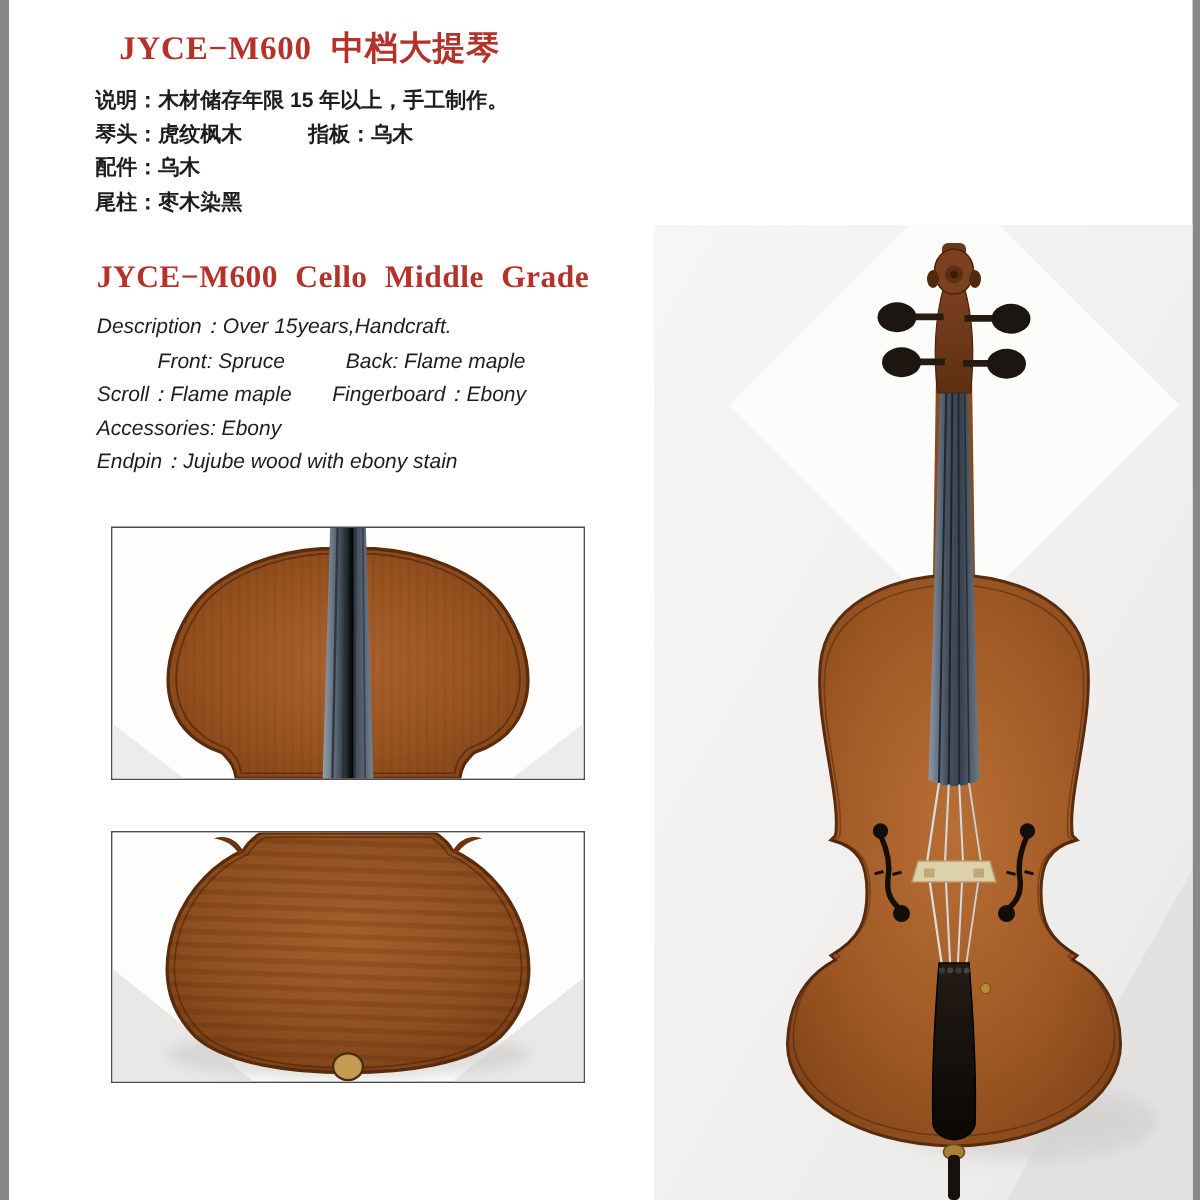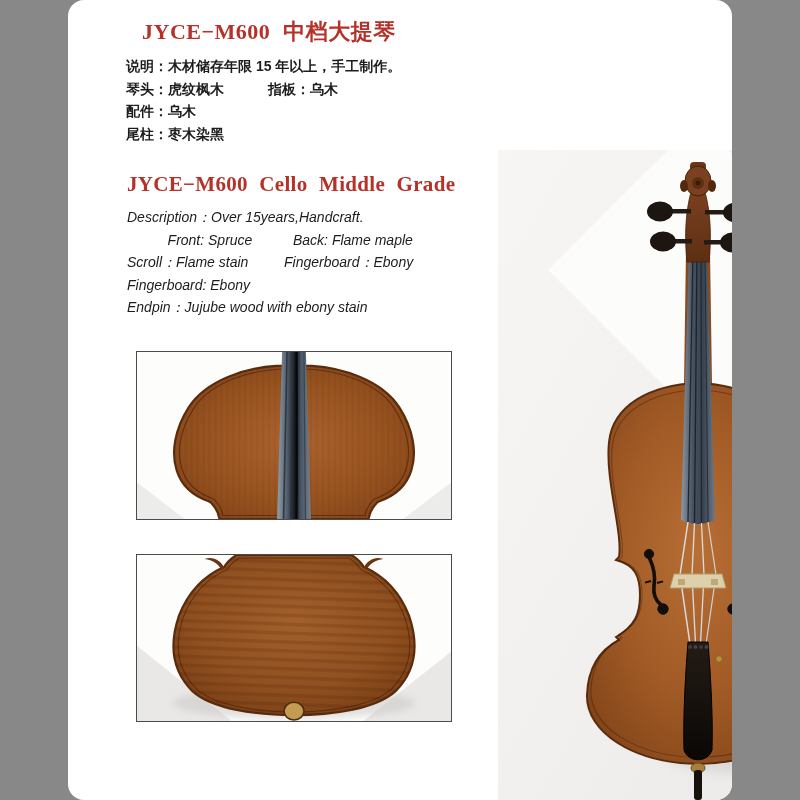--- a/index.html
+++ b/index.html
@@ -2,23 +2,23 @@
 <html style="--accent-red: #b5322a; --text: #1d1d1d; --page-bg: #ffffff;"><head>
 <meta charset="utf-8">
 <style>
   :root{
     --accent-red:#b5322a;
     --text:#1d1d1d;
     --page-bg:#ffffff;
   }
   html,body{margin:0;padding:0;background:#888;}
   .canvas{
-    position:relative;width:664px;height:800px;margin:0 auto;
+    position:relative;width:789px;height:800px;margin:0 auto;
     background:var(--page-bg);overflow:hidden;
-    font-family:"Liberation Sans", sans-serif;color:var(--text);border-radius:16px;
+    font-family:"Liberation Sans", sans-serif;color:var(--text);
   }
   .cn-title{
     position:absolute;left:74px;top:17px;
     font-family:"Liberation Serif", serif;font-weight:bold;
     font-size:22px;color:var(--accent-red);word-spacing:7px;letter-spacing:0.5px;
     white-space:nowrap;
   }
   .en-title{
     position:absolute;left:59px;top:172px;
     font-family:"Liberation Serif", serif;font-weight:bold;
@@ -68,25 +68,25 @@
 
   <div class="specs specs-en">
     <div class="spec-row r1">
         <span class="c1">Description：Over 15years,Handcraft.</span>
       </div>
     <div class="spec-row r2">
         <span class="c1">Front: Spruce</span>
         <span class="c2">Back: Flame maple</span>
       </div>
     <div class="spec-row r3">
-        <span class="c1">Scroll：Flame stain</span>
+        <span class="c1">Scroll：Flame maple</span>
         <span class="c2">Fingerboard：Ebony</span>
       </div>
     <div class="spec-row r4">
-        <span class="c1">Fingerboard: Ebony</span>
+        <span class="c1">Accessories: Ebony</span>
       </div>
     <div class="spec-row r5">
         <span class="c1">Endpin：Jujube wood with ebony stain</span>
       </div>
   </div>
 
   <div class="photo photo-bordered" id="photo-front">
     <svg viewBox="0 0 316 169" preserveAspectRatio="none">
       <defs>
         <radialGradient id="frontWood" cx="0.5" cy="0.5" r="0.72">

